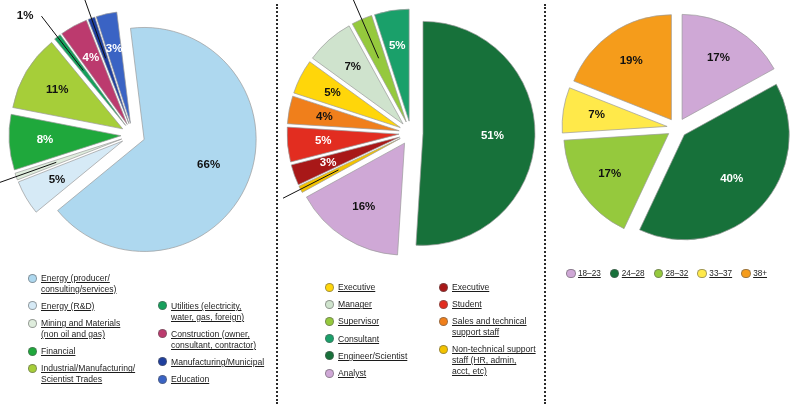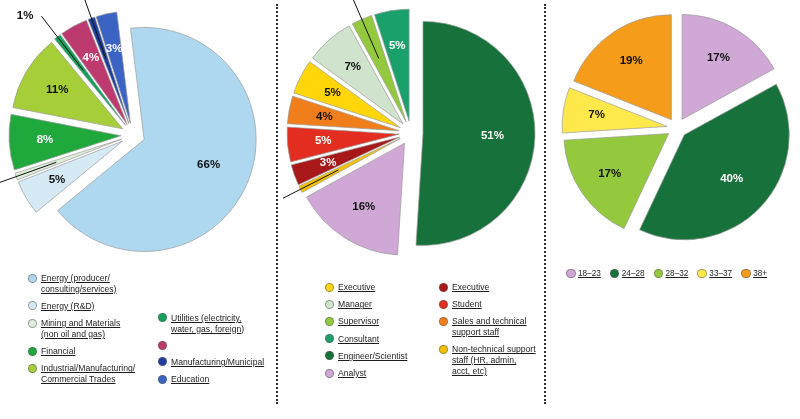--- a/index.html
+++ b/index.html
@@ -166,31 +166,33 @@
             <span class="legend-label">Mining and Materials
 (non oil and gas)</span>
           </div>
           <div class="legend-item">
             <span class="swatch" style="background: rgb(31, 168, 60);"></span>
             <span class="legend-label">Financial</span>
           </div>
           <div class="legend-item">
             <span class="swatch" style="background: rgb(166, 206, 57);"></span>
             <span class="legend-label">Industrial/Manufacturing/
-Commercial Trades</span>
+Scientist Trades</span>
           </div>
         </div>
         <div class="legend-col" style="width: 110px; justify-content: flex-end;">
           <div class="legend-item">
             <span class="swatch" style="background: rgb(22, 160, 92);"></span>
             <span class="legend-label">Utilities (electricity,
 water, gas, foreign)</span>
           </div>
           <div class="legend-item">
             <span class="swatch" style="background: rgb(188, 58, 110);"></span>
+            <span class="legend-label">Construction (owner,
+consultant, contractor)</span>
           </div>
           <div class="legend-item">
             <span class="swatch" style="background: rgb(31, 63, 158);"></span>
             <span class="legend-label">Manufacturing/Municipal</span>
           </div>
           <div class="legend-item">
             <span class="swatch" style="background: rgb(58, 99, 196);"></span>
             <span class="legend-label">Education</span>
           </div>
         </div>

